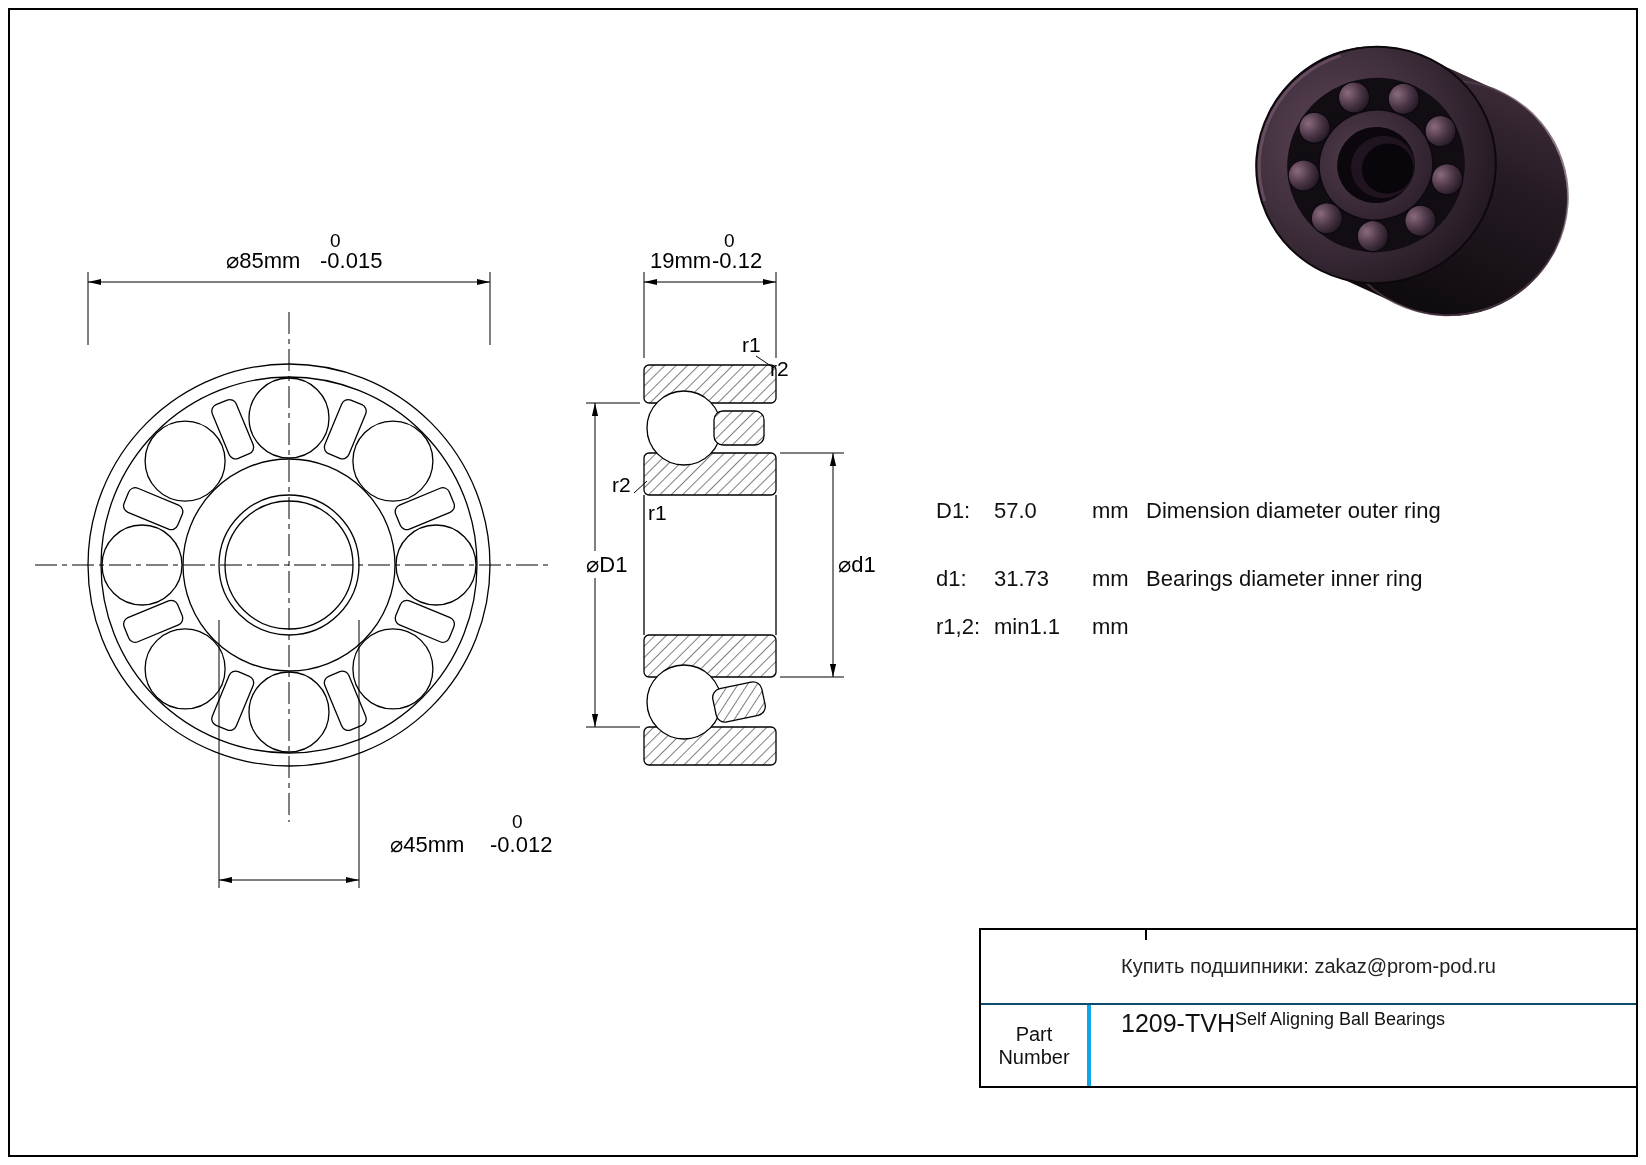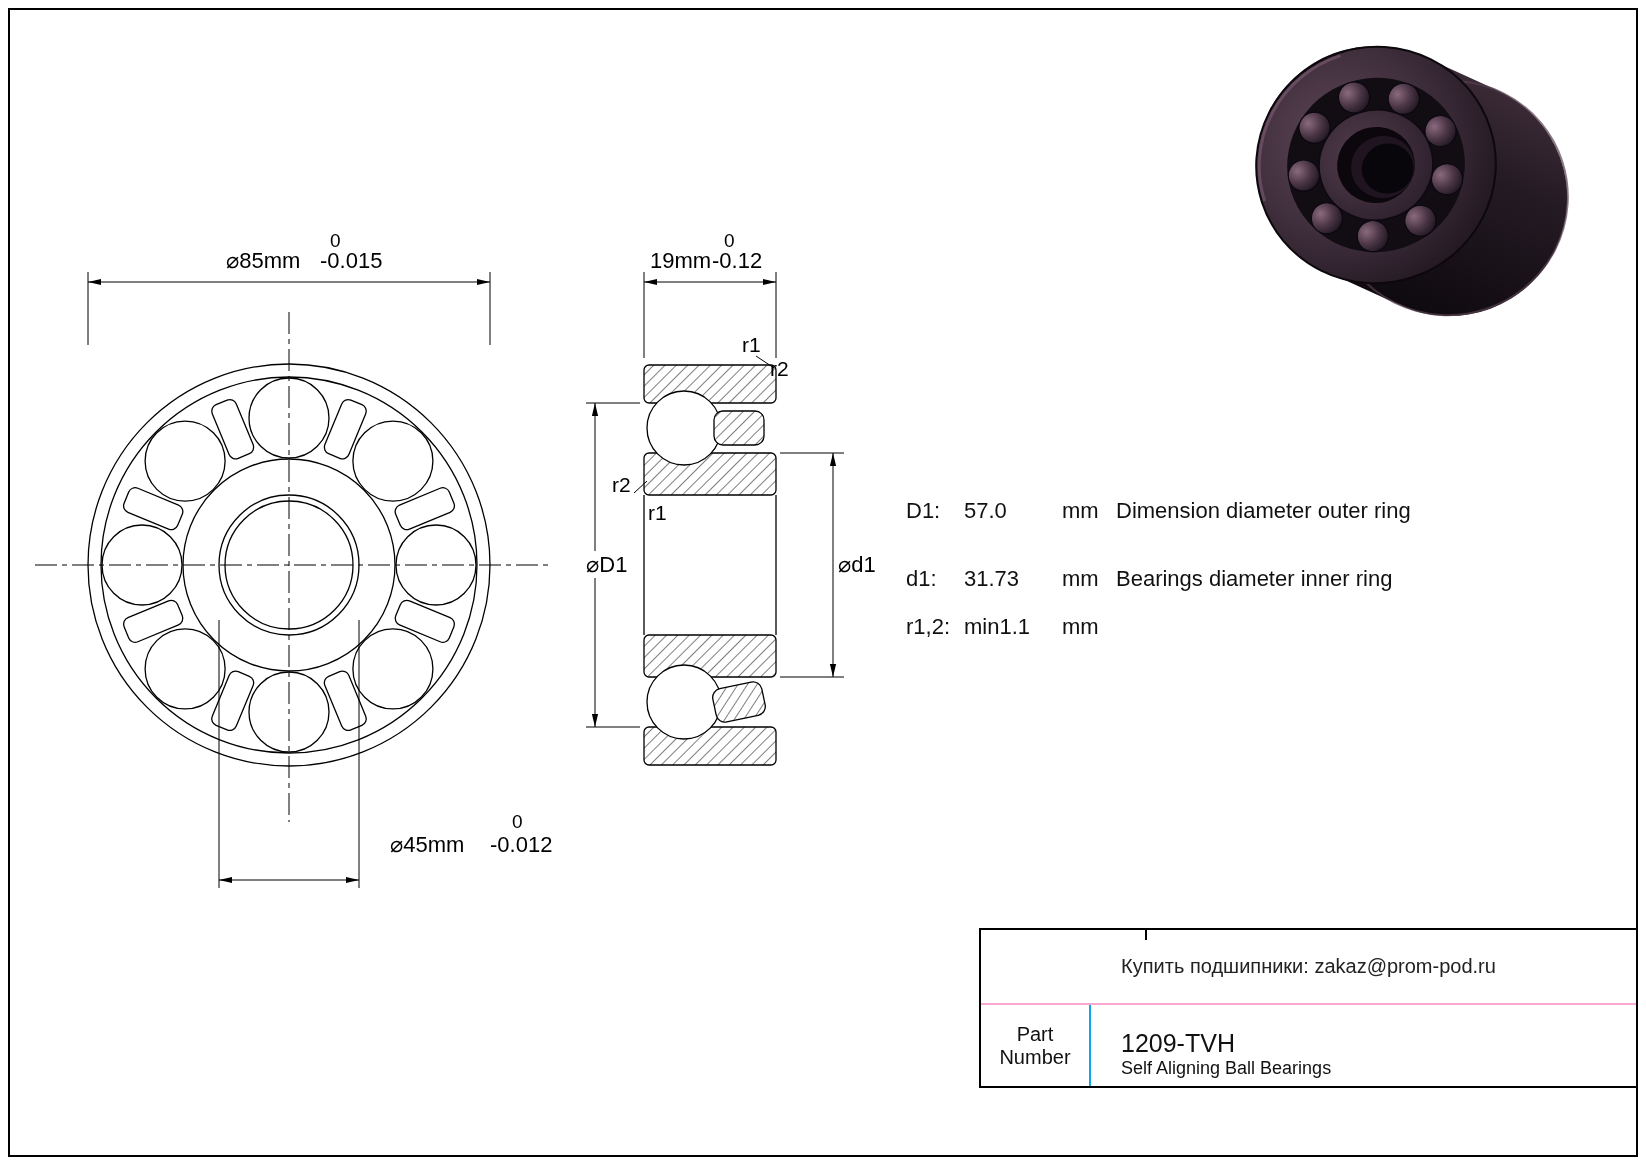--- a/index.html
+++ b/index.html
@@ -1,25 +1,25 @@
 <!DOCTYPE html>
 <html><head>
 <meta charset="utf-8">
 <style>
   *{margin:0;padding:0;box-sizing:border-box}
   html,body{width:1646px;height:1165px;background:#fff;font-family:"Liberation Sans",sans-serif;overflow:hidden;position:relative;color:#111}
   svg{position:absolute;left:0;top:0}
   svg text{font-family:"Liberation Sans",sans-serif}
-  .spec-row{position:absolute;left:906px;display:grid;grid-template-columns:58px 98px 54px auto;width:620px;font-size:22px;color:#111;white-space:nowrap}
+  .spec-row{position:absolute;left:936px;display:grid;grid-template-columns:58px 98px 54px auto;width:620px;font-size:22px;color:#111;white-space:nowrap}
   .title-block{position:absolute;left:979px;top:928px;width:659px;height:160px;border:2px solid #000;display:flex;flex-direction:column;background:#fff}
-  .tb-note{position:relative;height:75px;border-bottom:2px solid #f9a8d4;display:flex;align-items:center;justify-content:center;font-size:20px;color:#222}
+  .tb-note{position:relative;height:75px;border-bottom:2px solid #0c4a6e;display:flex;align-items:center;justify-content:center;font-size:20px;color:#222}
   .tb-tick{position:absolute;left:164px;top:0;width:2px;height:10px;background:#000}
   .tb-bottom{flex:1;display:flex}
-  .tb-part-label{width:110px;border-right:2px solid #0ea5e9;display:flex;flex-direction:column;align-items:center;justify-content:center;font-size:20px;line-height:1.15}
-  .tb-part-info{flex:1;padding:24px 0 0 30px;display:flex;flex-direction:column}
+  .tb-part-label{width:110px;border-right:4px solid #0ea5e9;display:flex;flex-direction:column;align-items:center;justify-content:center;font-size:20px;line-height:1.15}
+  .tb-part-info{flex:1;padding:4px 0 0 30px;display:flex;}
   .tb-part-number{font-size:25px}
   .tb-part-desc{font-size:18px;}
 </style>
 </head>
 <body>
 
 <svg width="1646" height="1165" viewBox="0 0 1646 1165">
   <defs>
     <pattern id="hatch" width="8" height="8" patternUnits="userSpaceOnUse" patternTransform="rotate(45)">
       <rect width="8" height="8" fill="#ffffff"></rect>

